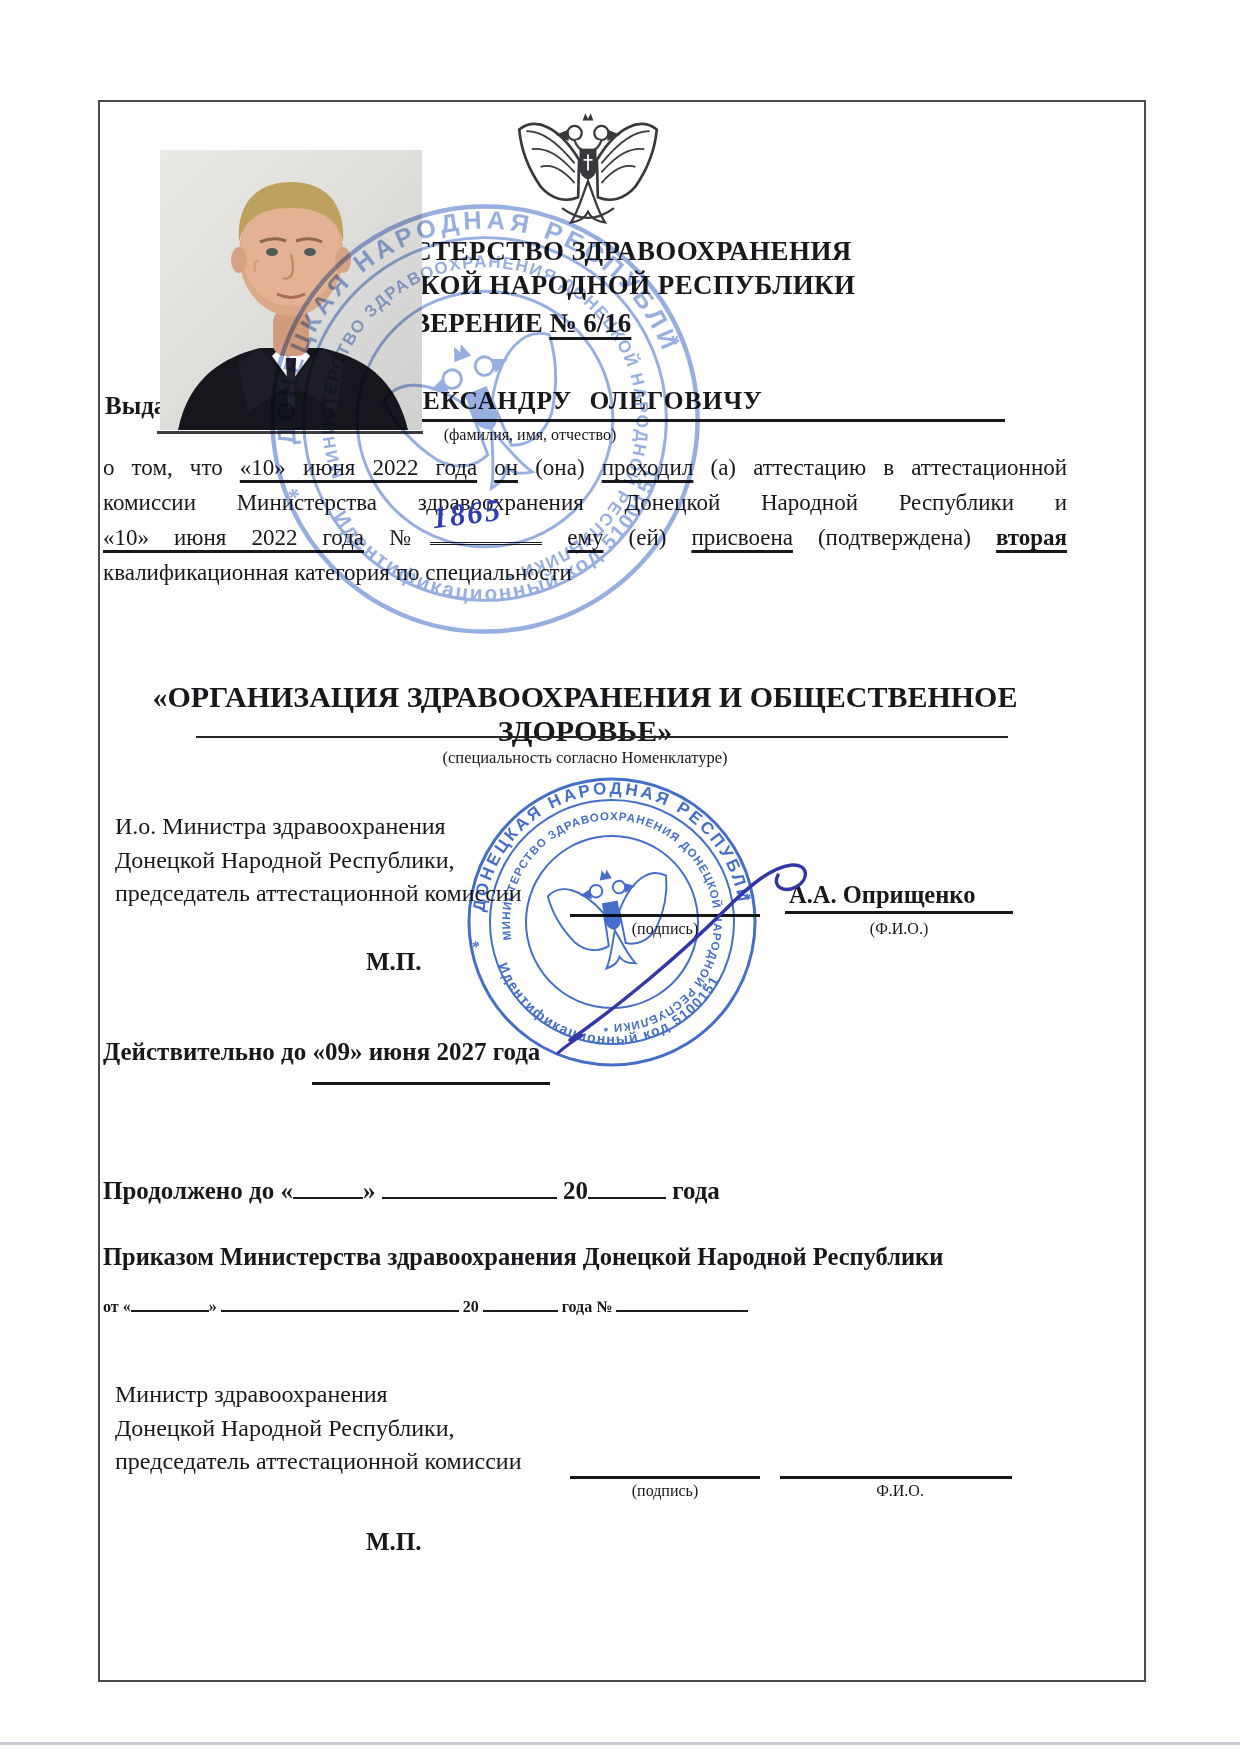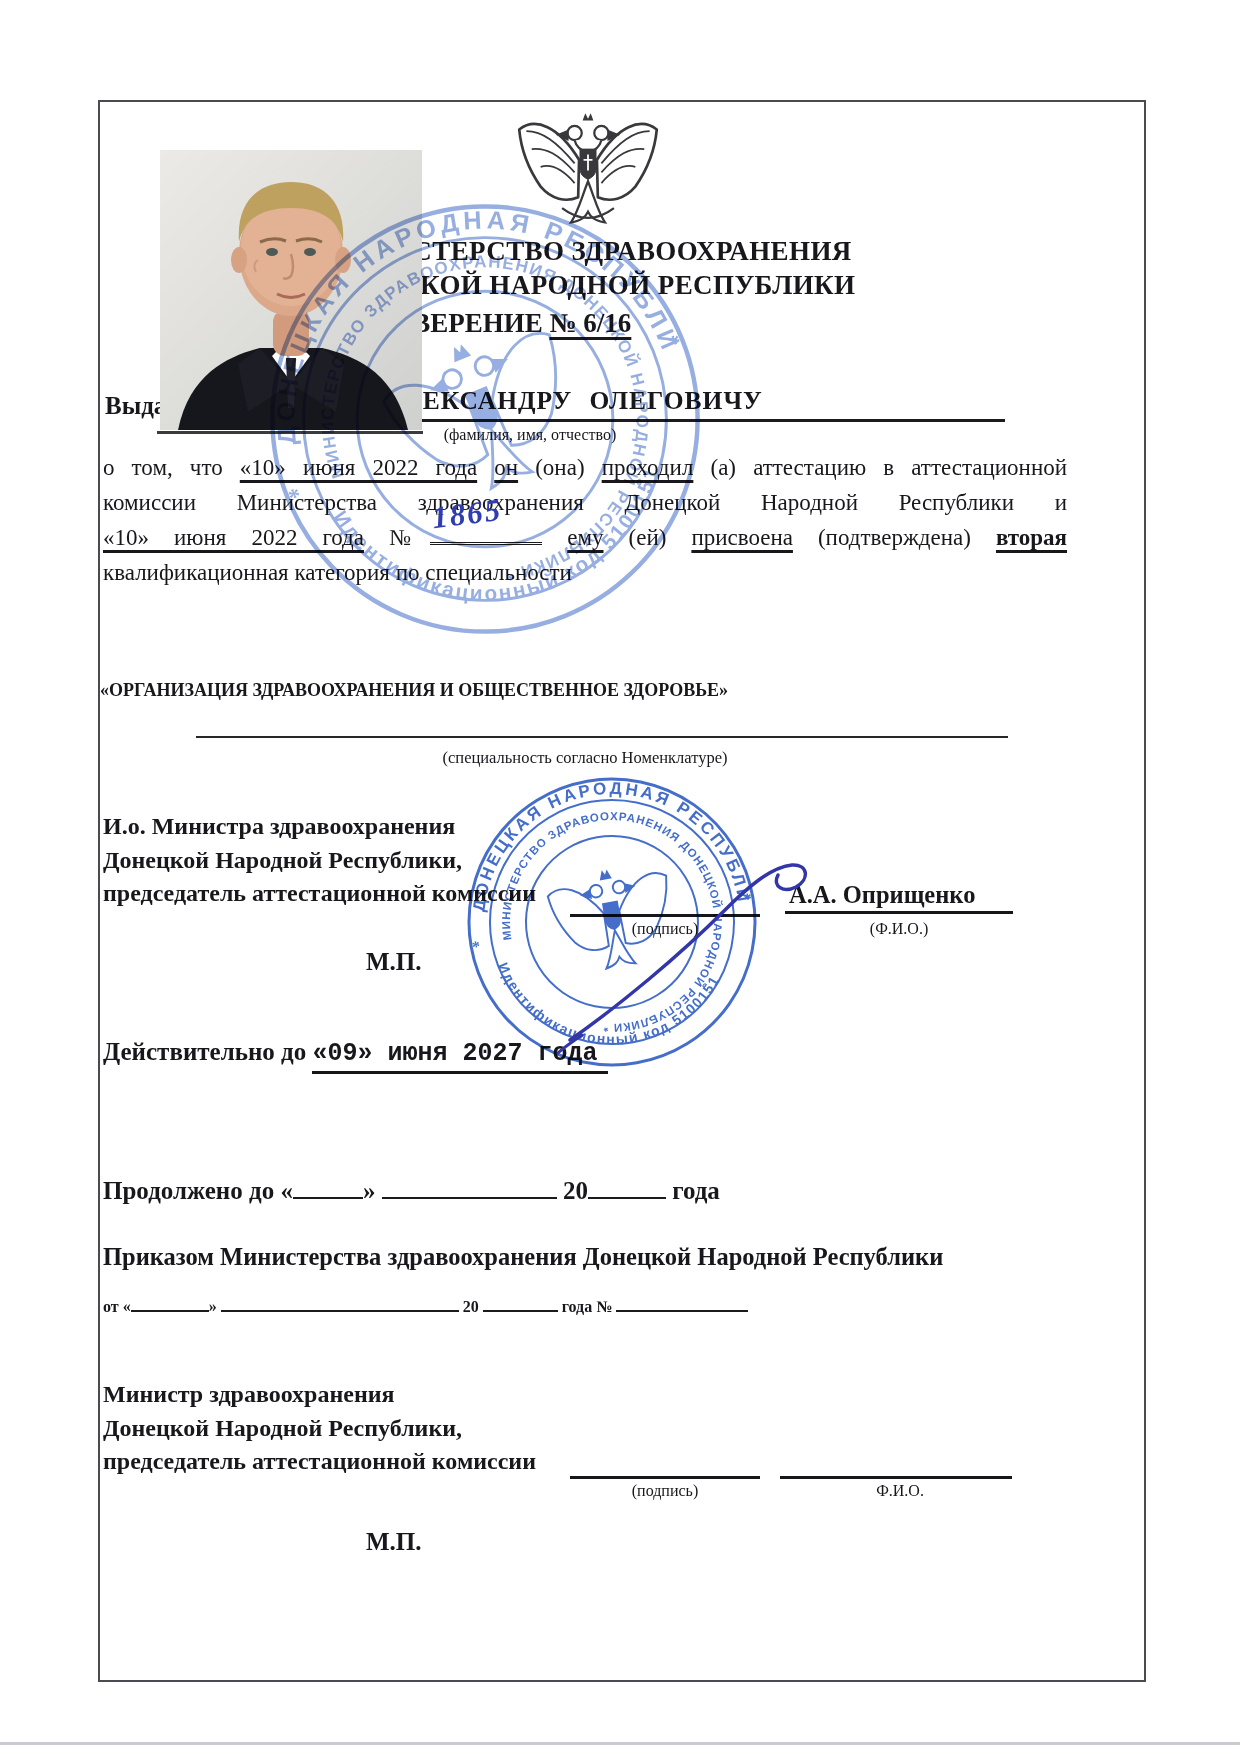--- a/index.html
+++ b/index.html
@@ -28,43 +28,43 @@
   .fio-caption{left:320px;top:426px;width:420px;text-align:center;font-size:16px;}
   
   .para{left:103px;top:450px;width:964px;font-size:23px;}
   .pline{text-align:justify;text-align-last:justify;height:35px;line-height:35px;}
   .pline-last{text-align-last:left;}
   .blank{display:inline-block;border-bottom:2.5px solid #1a1a1f;height:22px;vertical-align:baseline;}
   .no-blank{width:112px;position:relative;border-bottom:3px double #1a1a1f;}
   .hand{position:absolute;left:2px;top:-24px;color:#2f3db0;font-size:31px;font-style:italic;
         transform:rotate(-7deg);font-weight:600;letter-spacing:2px;white-space:nowrap;}
   
-  .spec-title{left:100px;top:680px;width:970px;font-weight:700;font-size:18px;}
+  .spec-title{left:100px;top:680px;width:970px;text-align:center;font-weight:700;font-size:30px;}
   .spec-line{left:196px;top:736px;width:812px;height:2px;background:#26262b;}
   .spec-caption{left:300px;top:748px;width:570px;text-align:center;font-size:16.5px;}
   
-  .off{font-size:24px;font-weight:700;line-height:33.5px;}
+  .off{font-size:24px;font-weight:400;line-height:33.5px;margin-left:12px;}
   .off1{left:103px;top:810px;}
   .off2{left:103px;top:1378px;}
   .sig-line{height:30px;border-bottom:3px solid #16161b;}
   .sig1a{left:570px;top:884px;width:190px;}
   .sig1b{left:785px;top:881px;width:228px;}
   .sig1b span{font-size:24.5px;font-weight:600;padding-left:4px;}
   .cap{font-size:16px;text-align:center;}
   .cap1a{left:570px;top:920px;width:190px;}
   .cap1b{left:785px;top:920px;width:228px;}
   .mp1{left:366px;top:948px;font-size:25px;font-weight:600;}
   .mp2{left:366px;top:1528px;font-size:25px;font-weight:600;}
   .sig2a{left:570px;top:1446px;width:190px;}
   .sig2b{left:780px;top:1446px;width:232px;}
   .cap2a{left:570px;top:1482px;width:190px;}
   .cap2b{left:784px;top:1482px;width:232px;}
   
   .validity{left:103px;top:1038px;font-size:25px;font-weight:700;}
-  .validity .udate{border-bottom:3px solid #16161b;padding-bottom:3px;padding-right:10px;font-family:Liberation Mono, monospace;}
+  .validity .udate{border-bottom:3px solid #16161b;padding-bottom:17px;padding-right:10px;}
   .extension{left:103px;top:1175px;font-size:25px;font-weight:700;}
   .order1{left:103px;top:1243px;font-size:24.5px;font-weight:700;}
   .order2{left:103px;top:1288px;font-size:16px;font-weight:700;}
   
   .stamp1{left:262px;top:196px;width:446px;height:446px;opacity:.5;transform:rotate(-22deg);
           mix-blend-mode:multiply;z-index:5;}
   .stamp2{left:462px;top:772px;width:300px;height:300px;opacity:.9;transform:rotate(-10deg);
           mix-blend-mode:multiply;z-index:5;}
   .pen{left:530px;top:835px;width:320px;height:220px;z-index:6;}
 </style>

